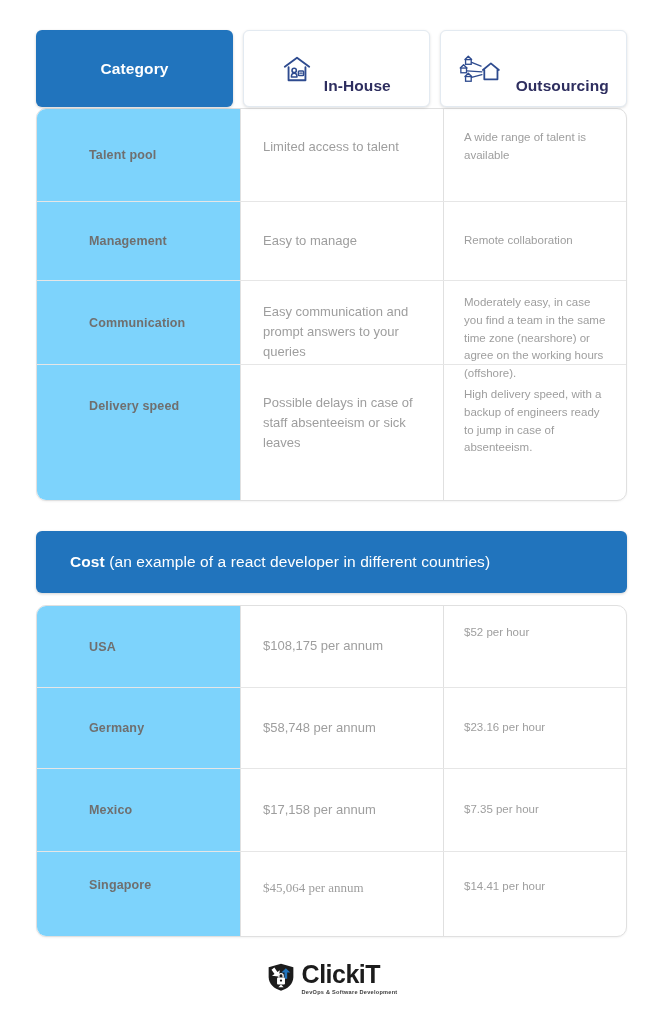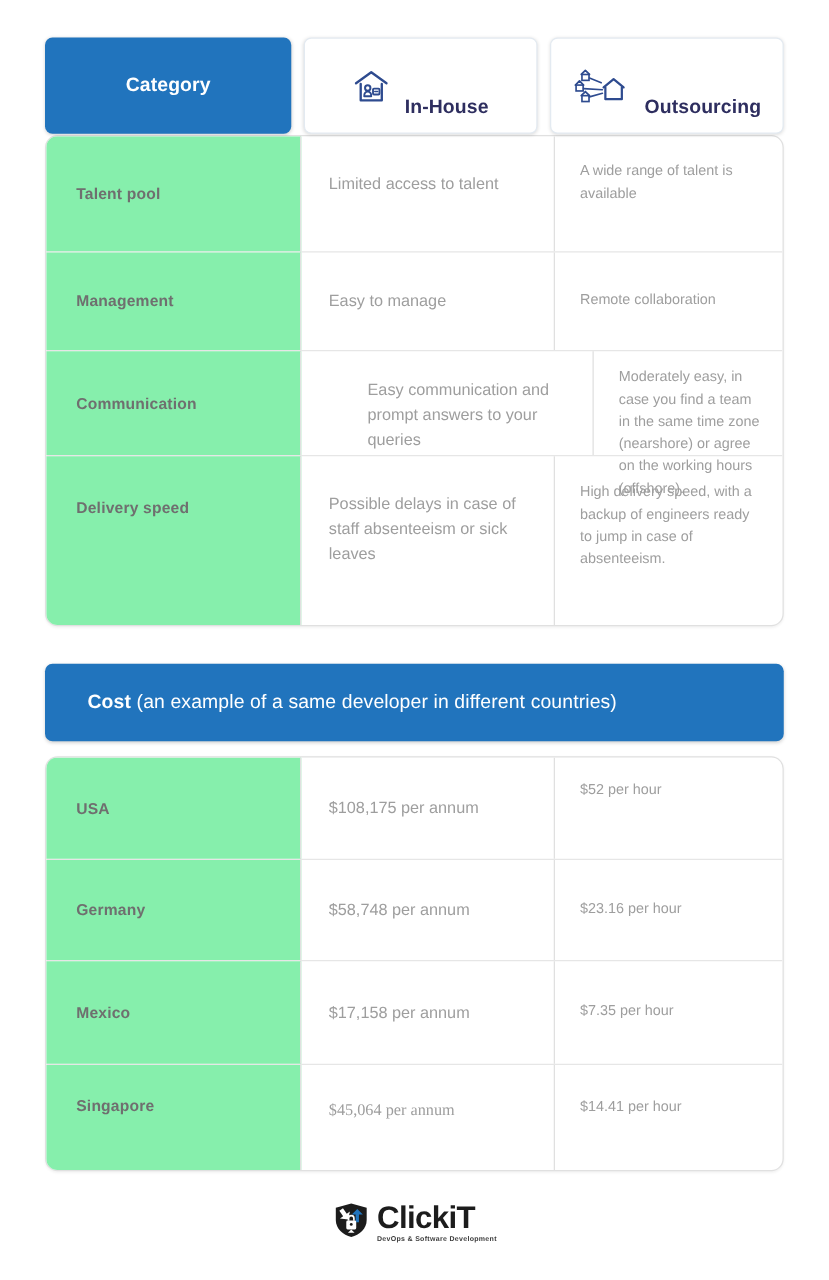--- a/index.html
+++ b/index.html
@@ -89,23 +89,23 @@
   .trow:last-child { border-bottom: none; }
 
   .cell {
     box-sizing: border-box;
     padding: 16px 18px;
     display: flex;
     align-items: center;
   }
   .cell-label {
     width: 204px;
-    background: #86efac;
+    background: #7dd3fc;
     border-right: 1px solid #e0e0e0;
-    padding-left: 24px;
+    padding-left: 52px;
     font-size: 12.5px;
     font-weight: bold;
     color: #6f6f6f;
     letter-spacing: 0.15px;
   }
   .cell-mid {
     width: 203px;
     border-right: 1px solid #e0e0e0;
     font-size: 13px;
     color: #9e9e9e;
@@ -232,34 +232,34 @@
     </div>
 
     <div class="trow" style="height:78px;">
       <div class="cell cell-label">Management</div>
       <div class="cell cell-mid">Easy to manage</div>
       <div class="cell cell-right">Remote collaboration</div>
     </div>
 
     <div class="trow" style="height:83px;">
       <div class="cell cell-label">Communication</div>
-      <div class="cell cell-mid align-top" style="padding-top:21px;margin-left:31px;">Easy communication and prompt answers to your queries</div>
+      <div class="cell cell-mid align-top" style="padding-top:21px;">Easy communication and prompt answers to your queries</div>
       <div class="cell cell-right align-top" style="padding-top:13px;">Moderately easy, in case you find a team in the same time zone (nearshore) or agree on the working hours (offshore).</div>
     </div>
 
     <div class="trow" style="height:135px;">
       <div class="cell cell-label align-top" style="padding-top:34px;">Delivery speed</div>
       <div class="cell cell-mid align-top" style="padding-top:28px;">Possible delays in case of staff absenteeism or sick leaves</div>
       <div class="cell cell-right align-top" style="padding-top:21px;">High delivery speed, with a backup of engineers ready to jump in case of absenteeism.</div>
     </div>
 
   </div>
 
   <div class="cost-banner">
-    <span class="cost-text"><b>Cost</b><span> (an example of a same developer in different countries)</span></span>
+    <span class="cost-text"><b>Cost</b><span> (an example of a react developer in different countries)</span></span>
   </div>
 
   <div class="table-card">
 
     <div class="trow" style="height:81px;">
       <div class="cell cell-label">USA</div>
       <div class="cell cell-mid">$108,175 per annum</div>
       <div class="cell cell-right align-top" style="padding-top:18px;">$52 per hour</div>
     </div>
 

